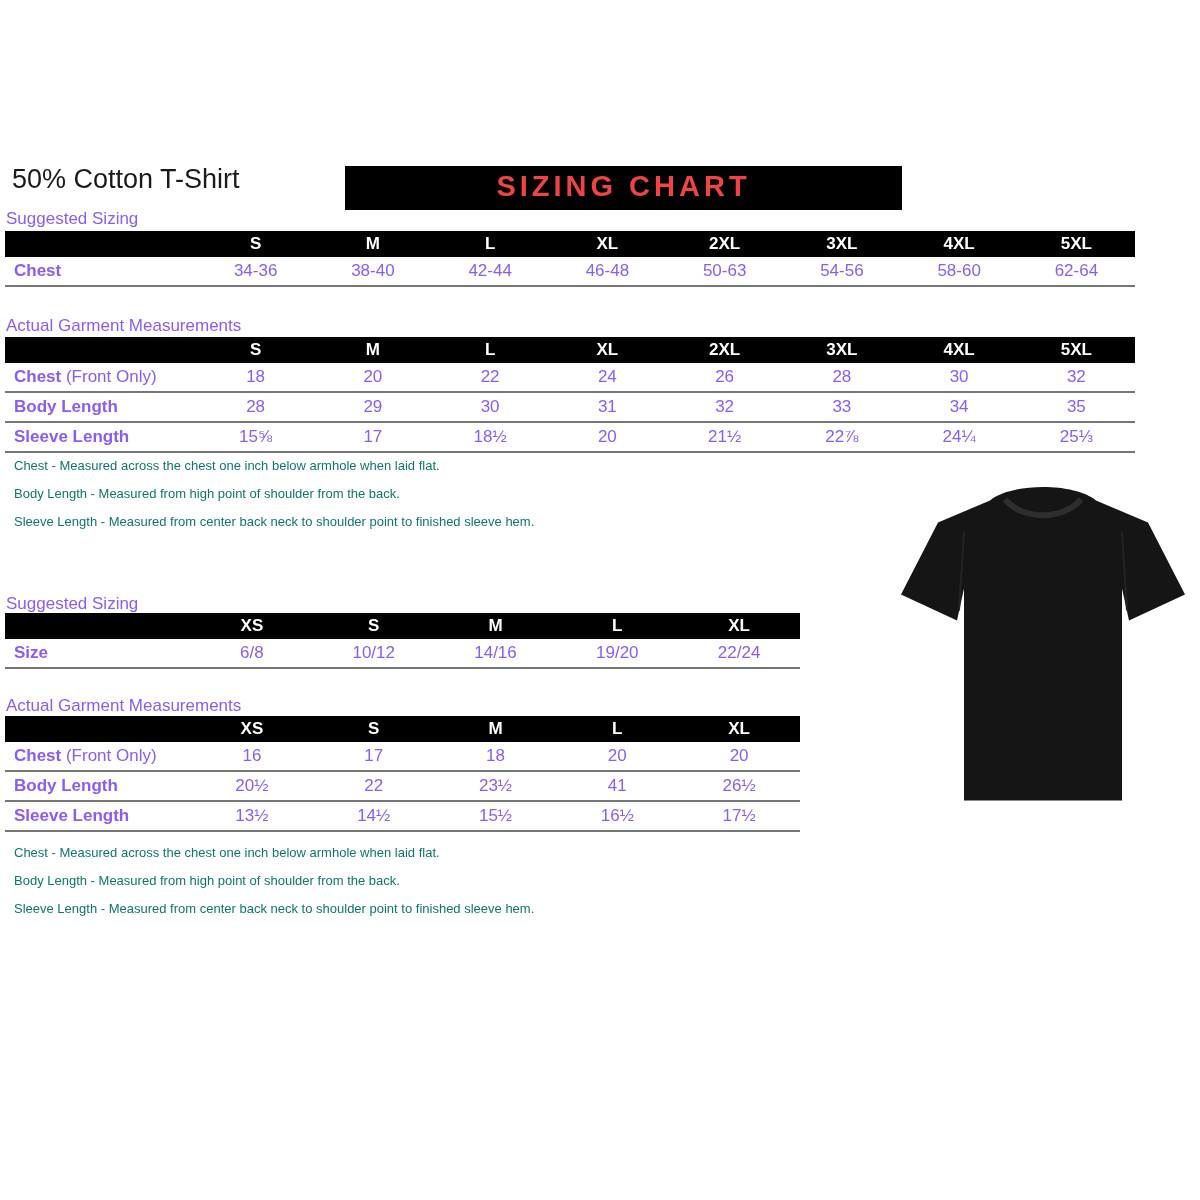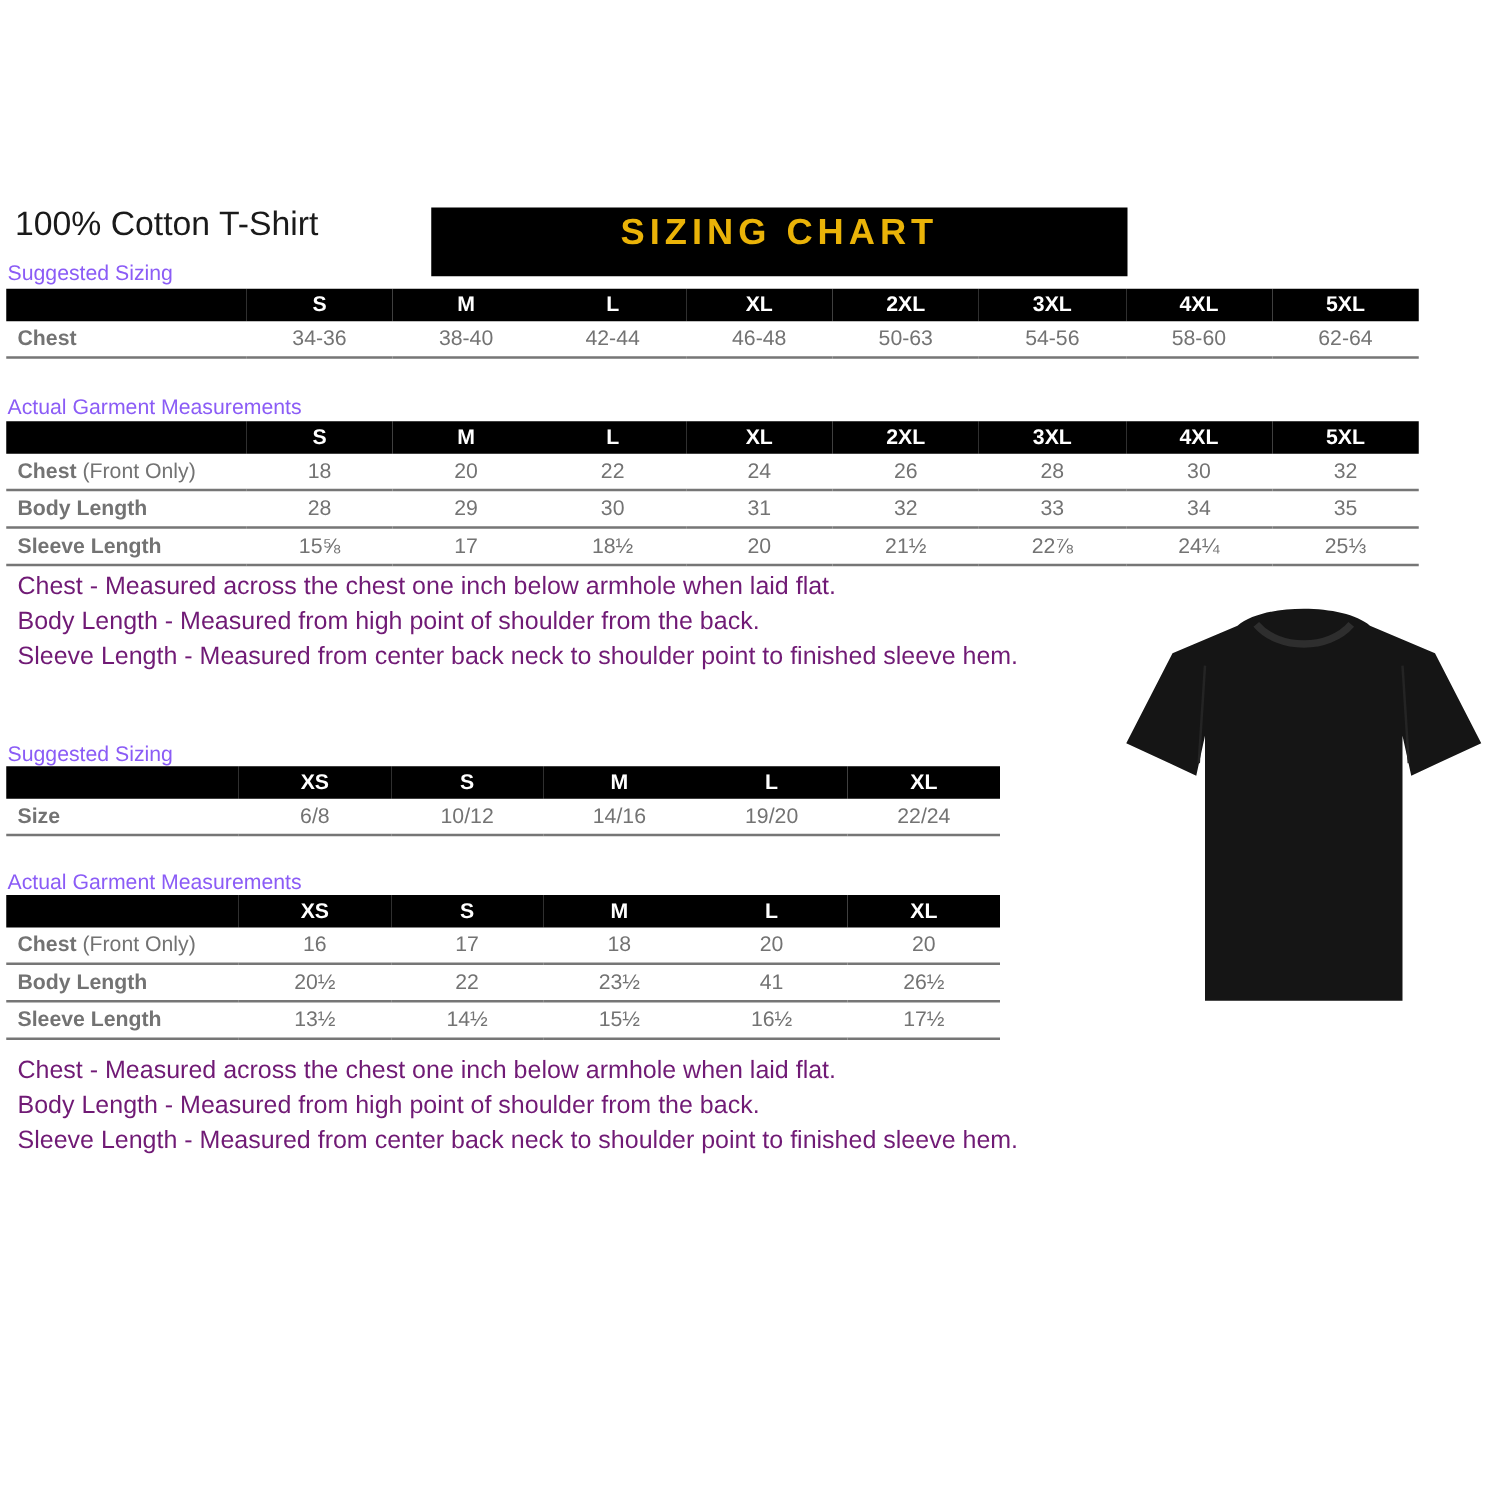--- a/index.html
+++ b/index.html
@@ -1,44 +1,44 @@
 <!DOCTYPE html>
 <html><head>
 <meta charset="utf-8">
 <style>
   html,body{margin:0;padding:0;background:#fff;font-family:"Liberation Sans",sans-serif;}
   .canvas{position:relative;width:1200px;height:1200px;background:#ffffff;overflow:hidden;}
 
   .h-adult{position:absolute;left:12px;top:164px;font-size:27px;font-weight:400;color:#1a1a1a;white-space:nowrap;}
-  .banner{position:absolute;left:345px;top:166px;width:557px;height:55px;background:#000;color:#eab308;
+  .banner{position:absolute;left:345px;top:166px;width:557px;height:44px;background:#000;color:#ef4444;
           font-weight:bold;font-size:29px;letter-spacing:4px;text-align:center;line-height:41px;}
   .h-youth{position:absolute;left:5px;top:549px;font-size:26px;font-weight:bold;color:#111;white-space:nowrap;}
 
   .sublabel{position:absolute;font-size:17px;color:#8b5cf6;white-space:nowrap;}
 
   table.sizing{position:absolute;border-collapse:collapse;table-layout:fixed;}
   table.sizing th{background:#000;color:#fff;font-size:17px;font-weight:bold;height:26px;padding:0;text-align:center;}
-  table.sizing td{font-size:17px;color:#737373;text-align:center;height:28px;padding:0;border-bottom:2px solid #767676;}
+  table.sizing td{font-size:17px;color:#8b5cf6;text-align:center;height:28px;padding:0;border-bottom:2px solid #767676;}
   table.sizing td.rowlabel{text-align:left;padding-left:9px;white-space:nowrap;}
   table.sizing td.rowlabel b{font-weight:bold;}
   .adult{width:1130px;}
   .adult th:first-child,.adult td:first-child{width:192px;}
   .youth{width:795px;}
   .youth th:first-child,.youth td:first-child{width:186px;}
 
-  .note{position:absolute;font-size:20px;color:#701a75;white-space:nowrap;}
+  .note{position:absolute;font-size:13px;color:#0f766e;white-space:nowrap;}
 
   .tee{position:absolute;left:893px;top:468px;width:300px;height:350px;}
 </style>
 </head>
 <body>
 
 <div class="canvas">
 
-  <div class="h-adult">100% Cotton T-Shirt</div>
+  <div class="h-adult">50% Cotton T-Shirt</div>
   <div class="banner">SIZING CHART</div>
 
   <div class="sublabel" style="left:6px;top:209px;">Suggested Sizing</div>
   <table class="sizing adult" style="left:5px;top:231px;">
       <thead>
         <tr>
           <th></th>
           <th>S</th>
           <th>M</th>
           <th>L</th>

